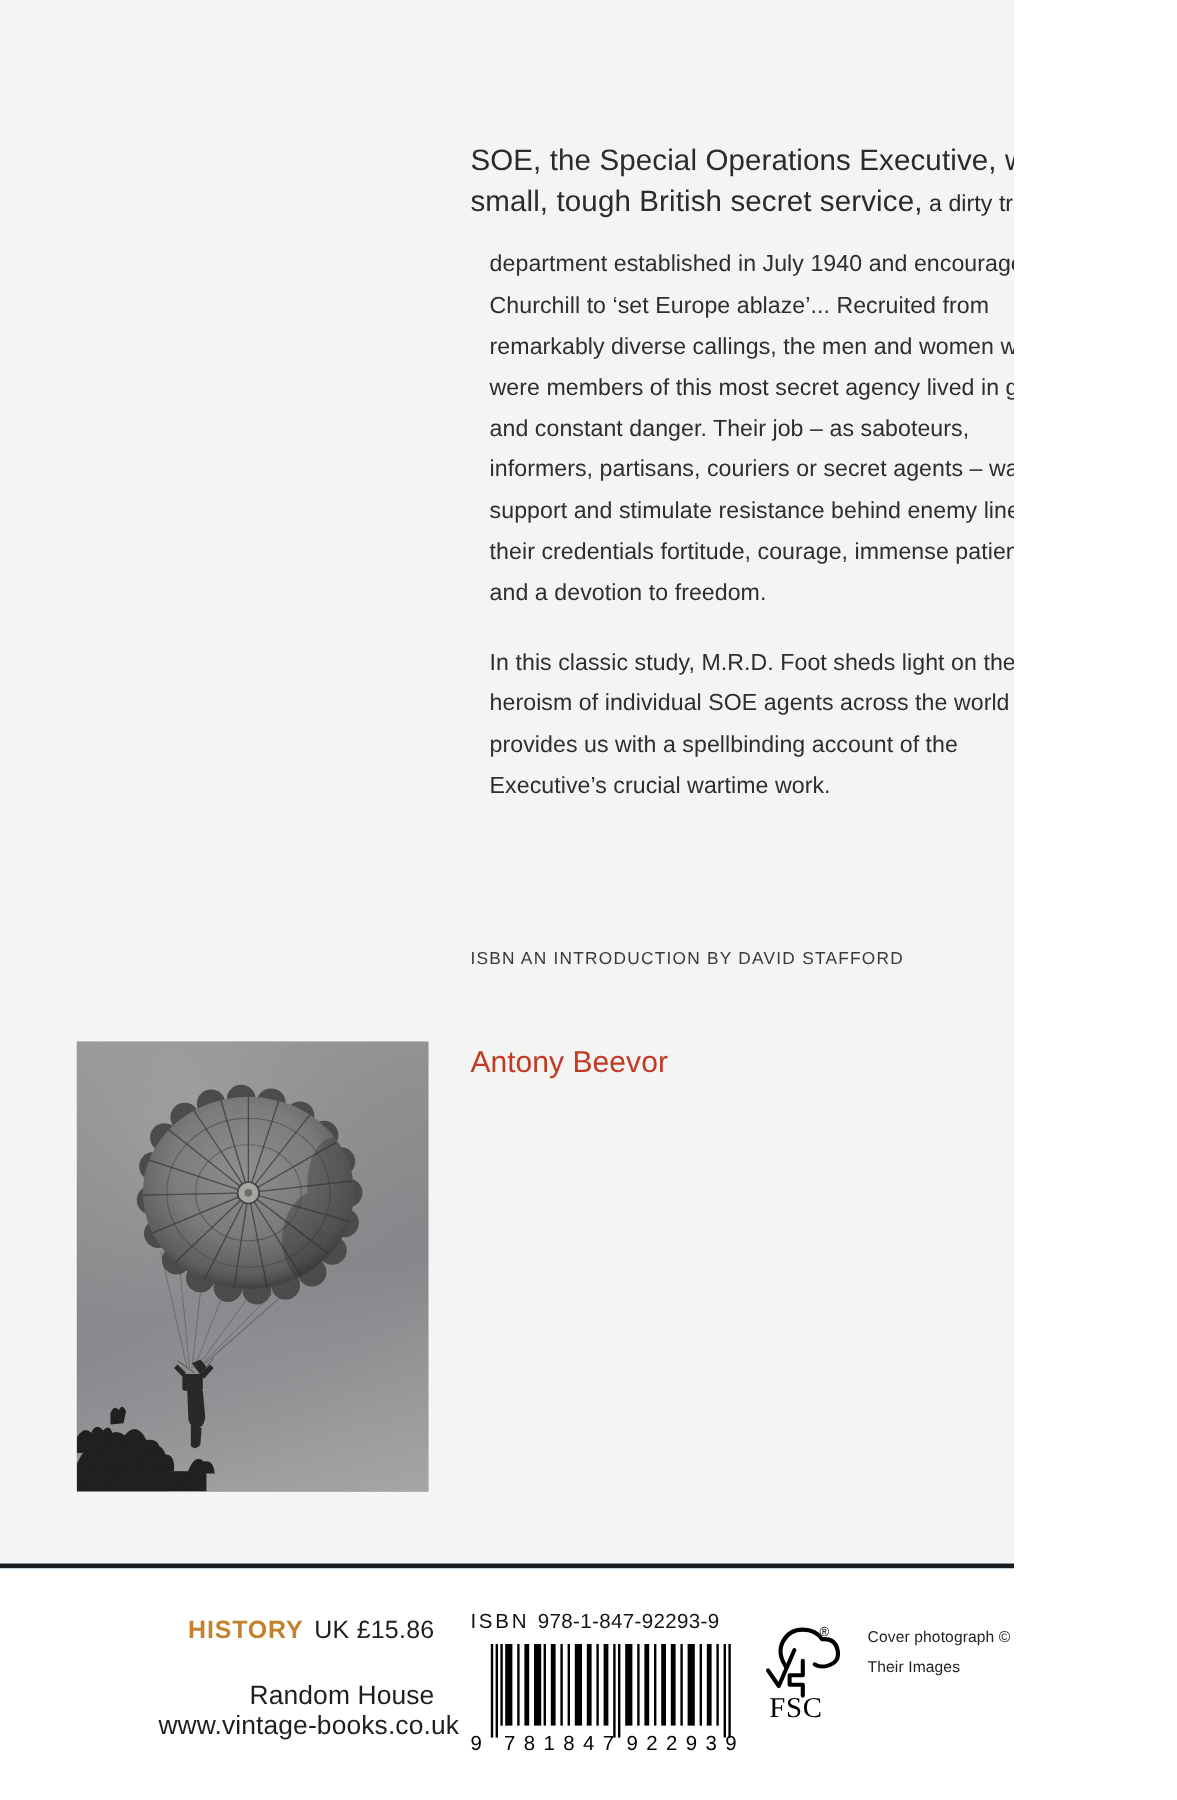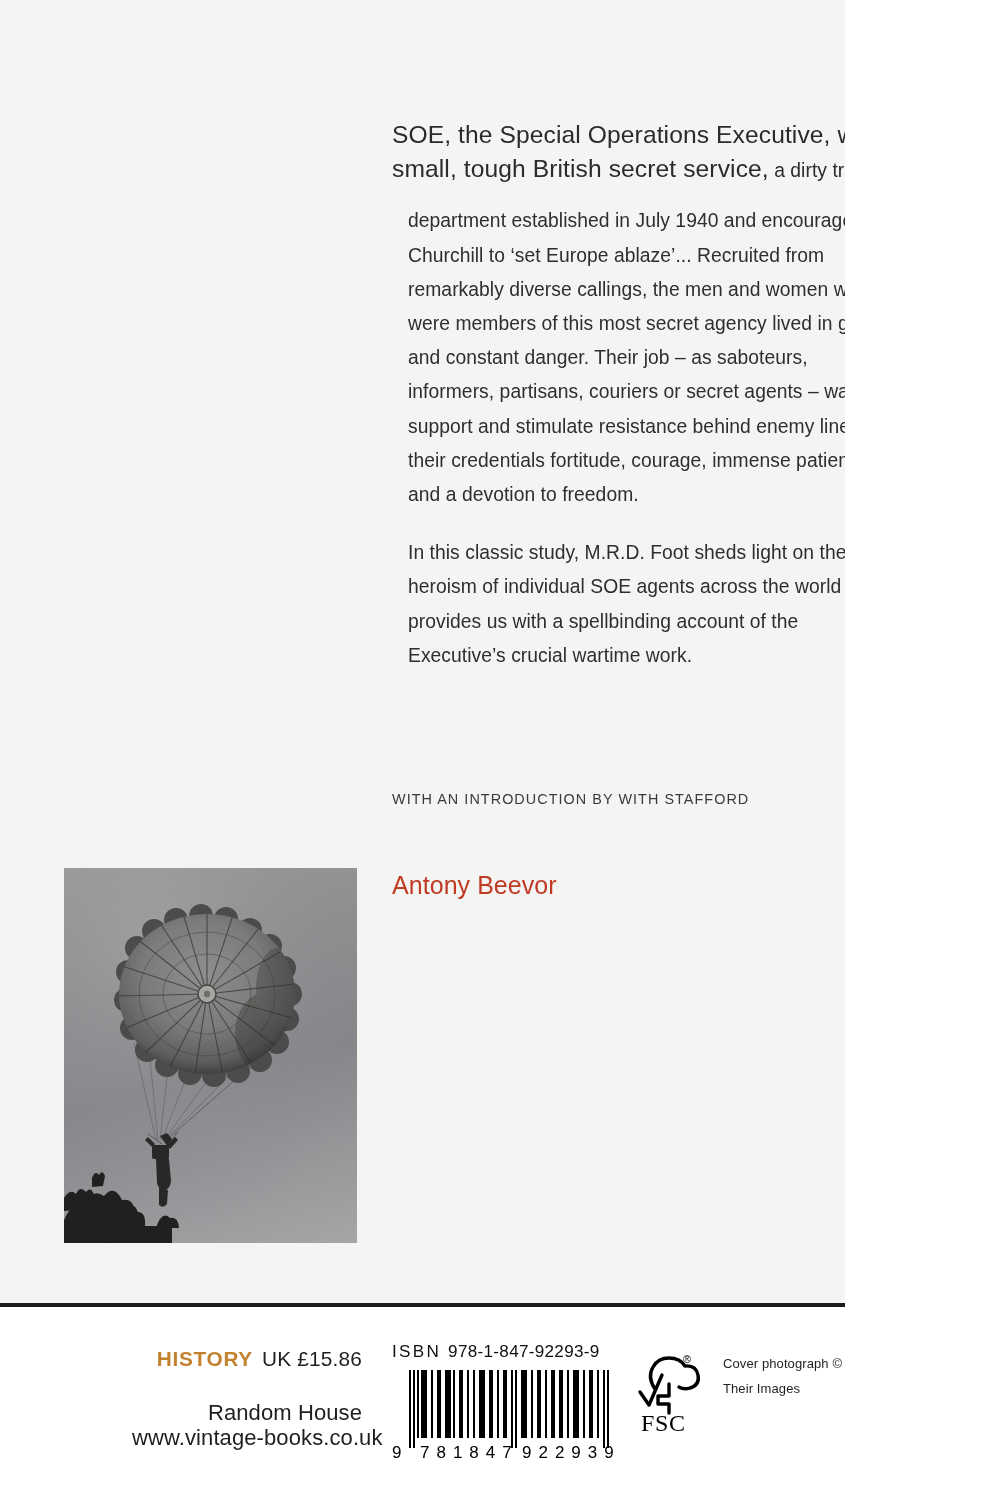--- a/index.html
+++ b/index.html
@@ -247,21 +247,21 @@
 <div class="cover">
 
   <div class="main-panel"></div>
 
   <div class="blurb">
     <p class="blurb-lead"><span class="lead-big">SOE, the Special Operations Executive, was a small, tough British secret service,</span><span class="lead-rest"> a dirty tricks</span></p>
     <p class="blurb-para">department established in July 1940 and encouraged by Churchill to ‘set Europe ablaze’... Recruited from remarkably diverse callings, the men and women who were members of this most secret agency lived in great and constant danger. Their job – as saboteurs, informers, partisans, couriers or secret agents – was to support and stimulate resistance behind enemy lines; their credentials fortitude, courage, immense patience and a devotion to freedom.</p>
     <p class="blurb-para second">In this classic study, M.R.D. Foot sheds light on the heroism of individual SOE agents across the world and provides us with a spellbinding account of the Executive’s crucial wartime work.</p>
   </div>
 
-  <div class="intro-line">WITH AN INTRODUCTION BY WITH STAFFORD</div>
+  <div class="intro-line">ISBN AN INTRODUCTION BY DAVID STAFFORD</div>
 
   <div class="quote-block">
     <p class="quote-author">Antony Beevor</p>
   </div>
 
   <div class="photo">
     <div class="photo-sky"></div>
     <svg viewBox="0 0 293 375" preserveAspectRatio="none">
       <defs>
         <radialGradient id="canopyGrad" cx="48%" cy="38%" r="62%">

